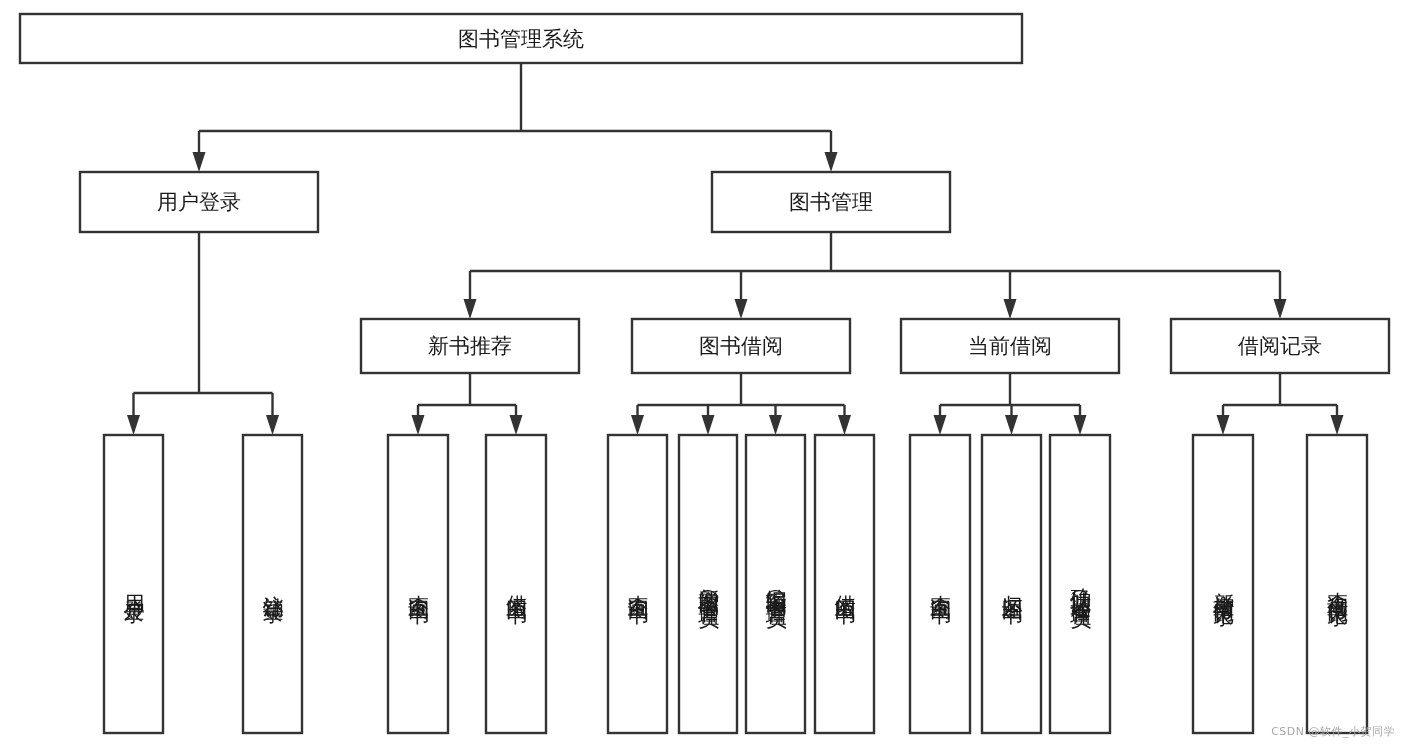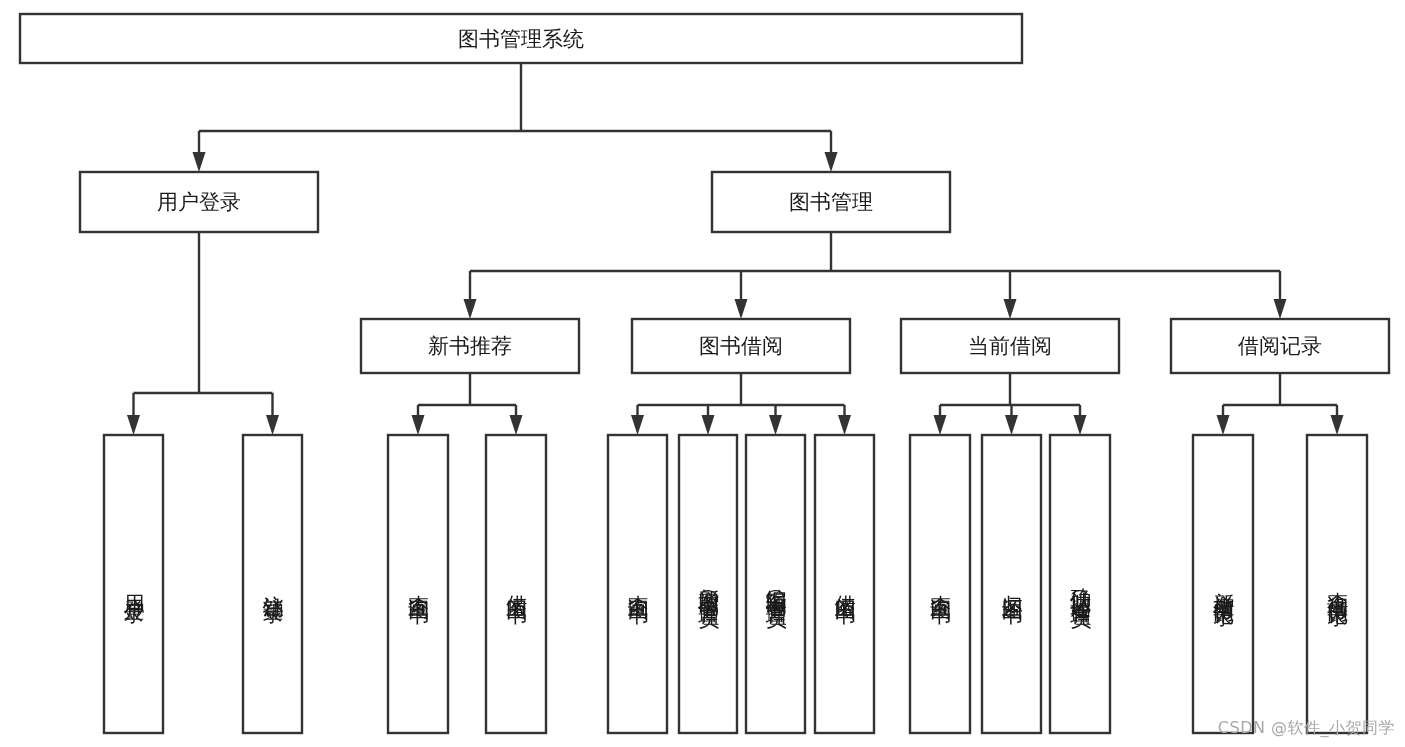--- a/index.html
+++ b/index.html
@@ -64,21 +64,21 @@
     letter-spacing: 3px;
     color: #1a1a1a;
     white-space: nowrap;
     text-align: center;
   }
   #watermark {
     position: absolute;
     right: 10px;
     bottom: 8px;
     font-family: "DejaVu Sans", "Liberation Sans", sans-serif;
-    font-size: 16px;
+    font-size: 11px;
     color: #a8a8a8;
     letter-spacing: 0.5px;
     white-space: nowrap;
   }
 </style>
 </head>
 <body>
 
 <div id="diagram-root">
 

